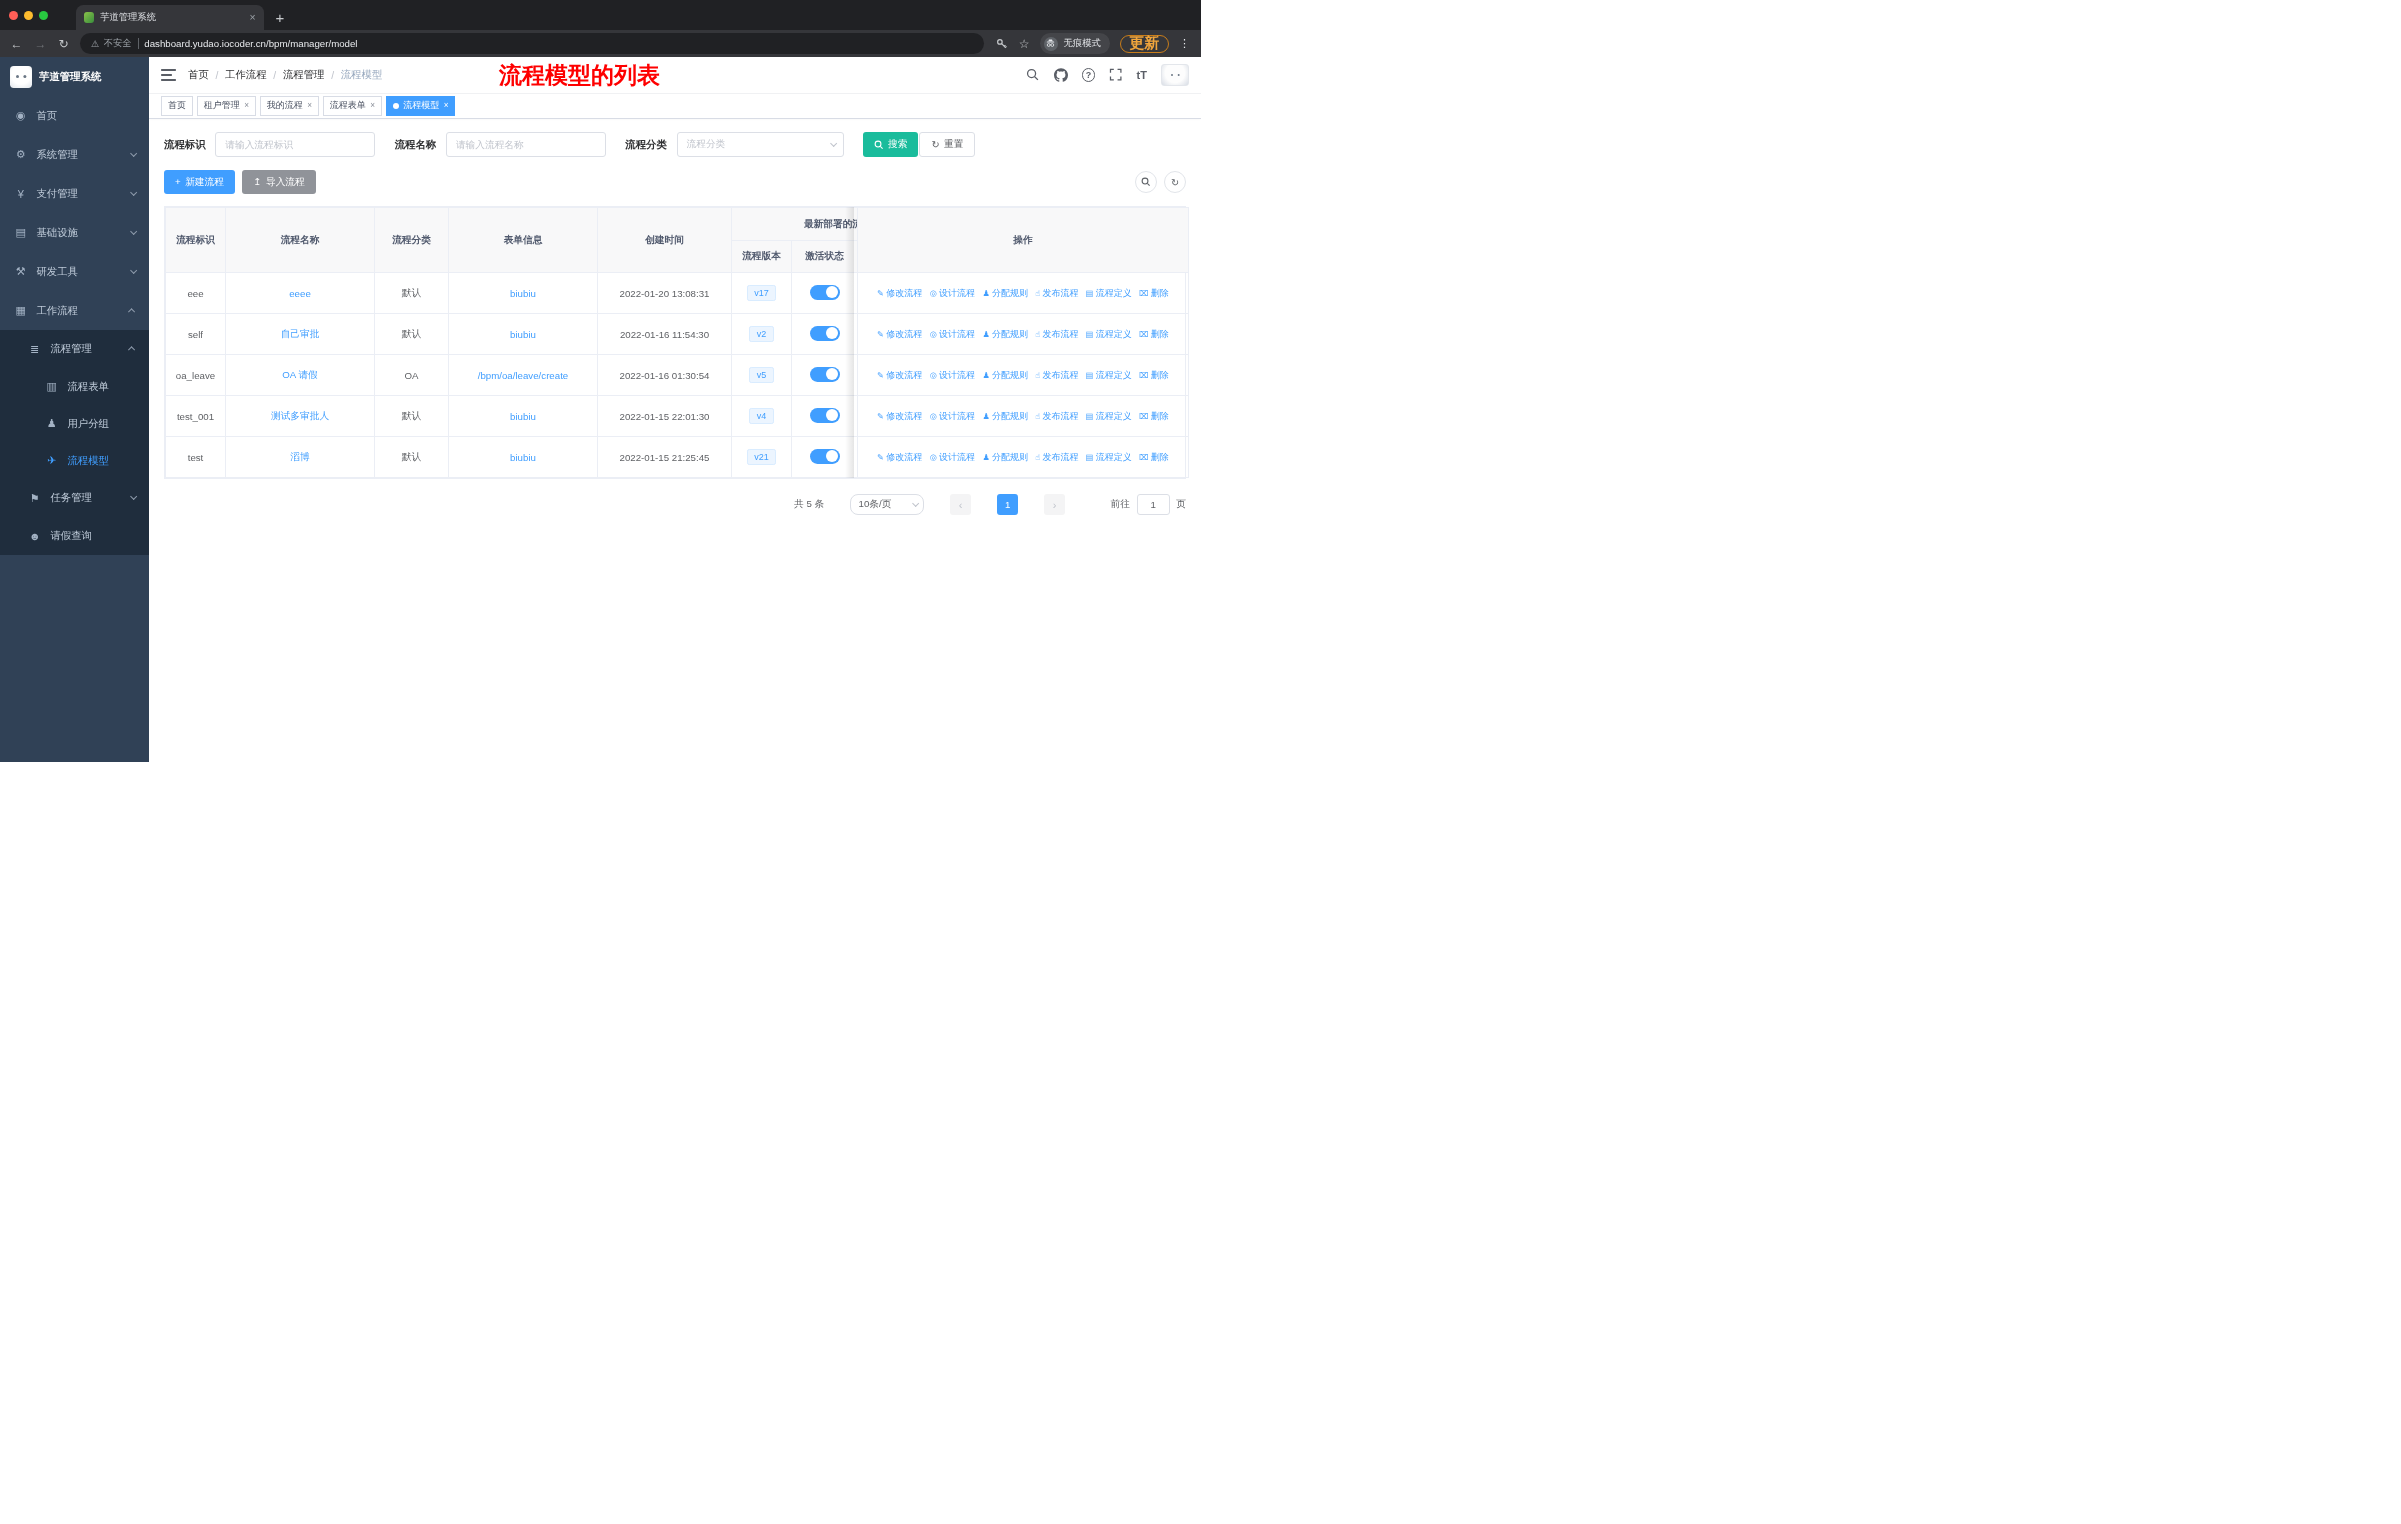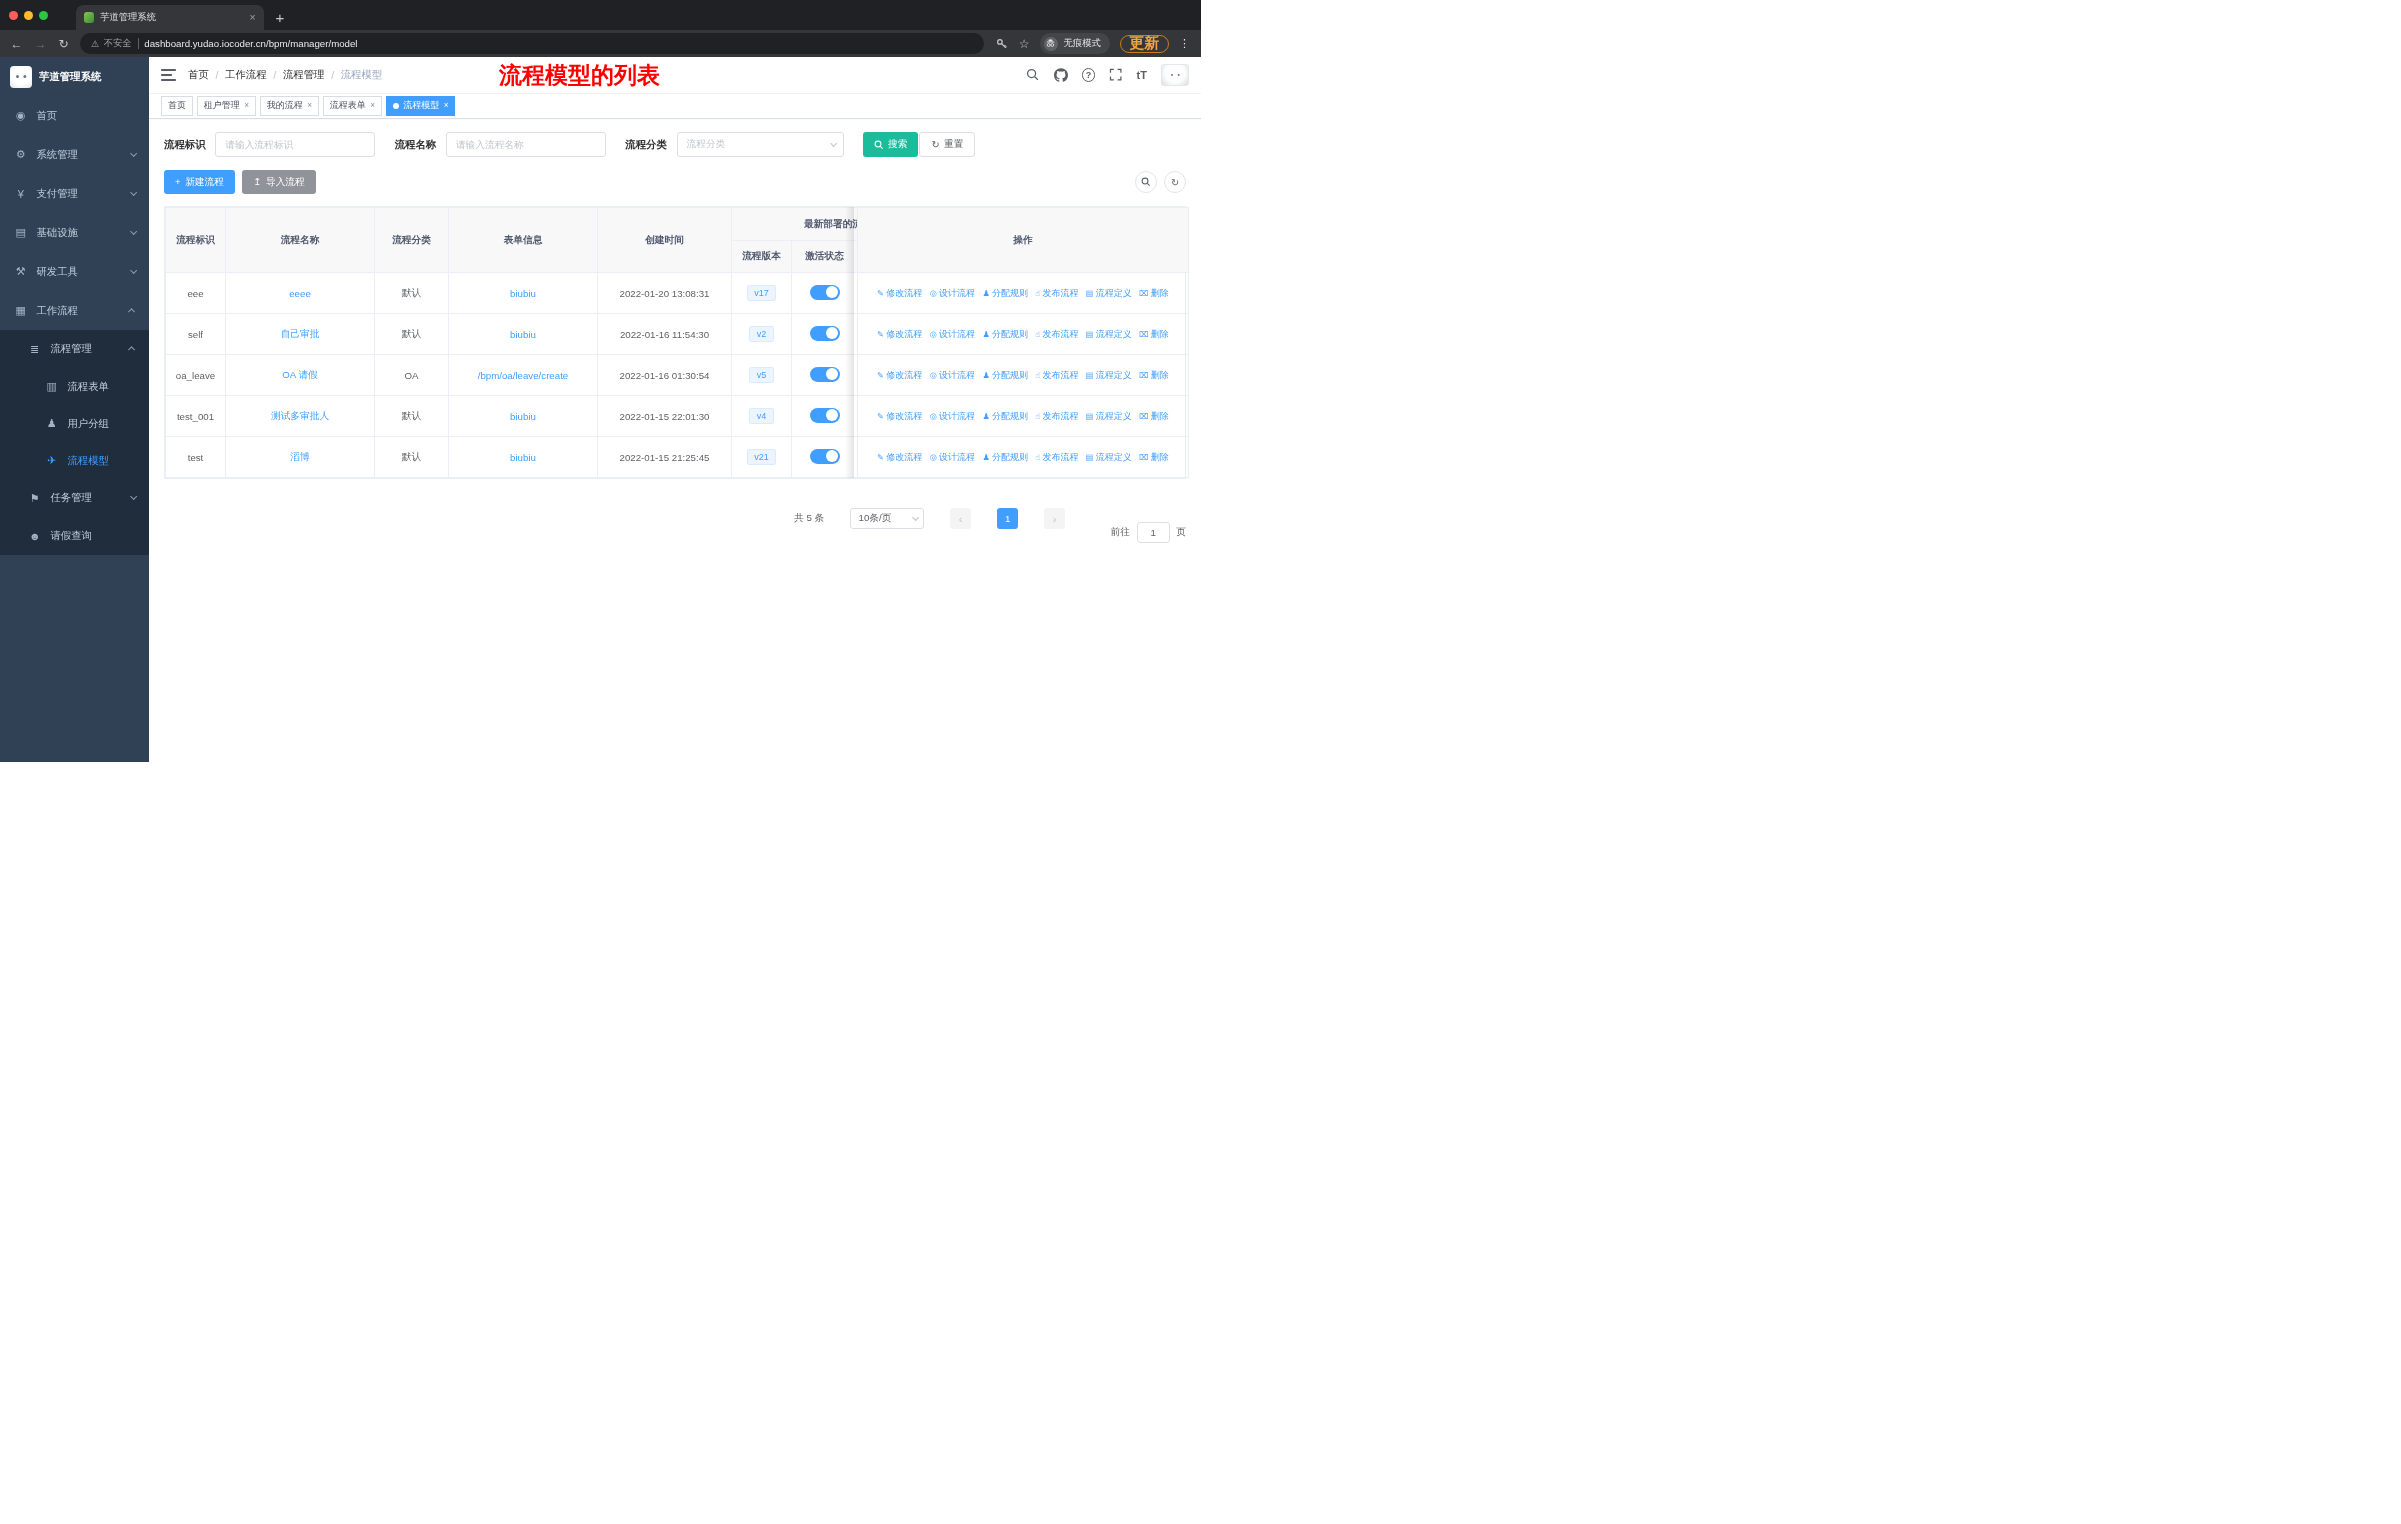--- a/index.html
+++ b/index.html
@@ -128,27 +128,27 @@
   .act { color:#409eff; font-size:9px; margin:0 3.7px; white-space:nowrap; display:inline-flex; align-items:center;
     gap:2.2px; text-decoration:none; cursor:pointer; }
   .act i { font-style:normal; font-size:8.2px; }
   .act b { font-weight:400; }
   .fixed-shadow { position:absolute; top:0; bottom:0; right:331px; width:9px; pointer-events:none;
     background:linear-gradient(to left, rgba(0,0,0,.10), rgba(0,0,0,0)); }
 
   
   .pagination { margin-top:15px; width:1022px; display:flex; align-items:center; justify-content:flex-end;
     gap:26px; font-size:9.7px; color:#606266; }
-  .psize { width:74px; height:21px; border:0.7px solid #dcdfe6; border-radius:3px; display:flex; align-items:center;
+  .psize { width:74px; height:21px; border:0.7px solid #dcdfe6; border-radius:8px; display:flex; align-items:center;
     justify-content:space-between; padding:0 6px 0 7.4px; cursor:pointer; }
   .pbtn { width:21px; height:21px; background:#f4f4f5; border-radius:3px; display:grid; place-items:center;
     color:#c0c4cc; font-size:11px; cursor:pointer; }
   .pcur { width:21px; height:21px; background:#409eff; border-radius:3px; display:grid; place-items:center;
     color:#fff; cursor:pointer; }
-  .gotogrp { display:flex; align-items:center; gap:6.7px; margin-left:19.4px;margin-top:28px; }
+  .gotogrp { display:flex; align-items:center; gap:6.7px; margin-left:19.4px; }
   .goto-input { width:33px; height:21px; border:0.7px solid #dcdfe6; border-radius:3px; text-align:center;
     font-size:9.7px; color:#606266; outline:none; font-family:inherit; }
   svg { display:block; }
 </style>
 </head>
 <body>
 
 <div class="tabstrip">
   <div class="traffic">
     <span class="tl r"></span>

